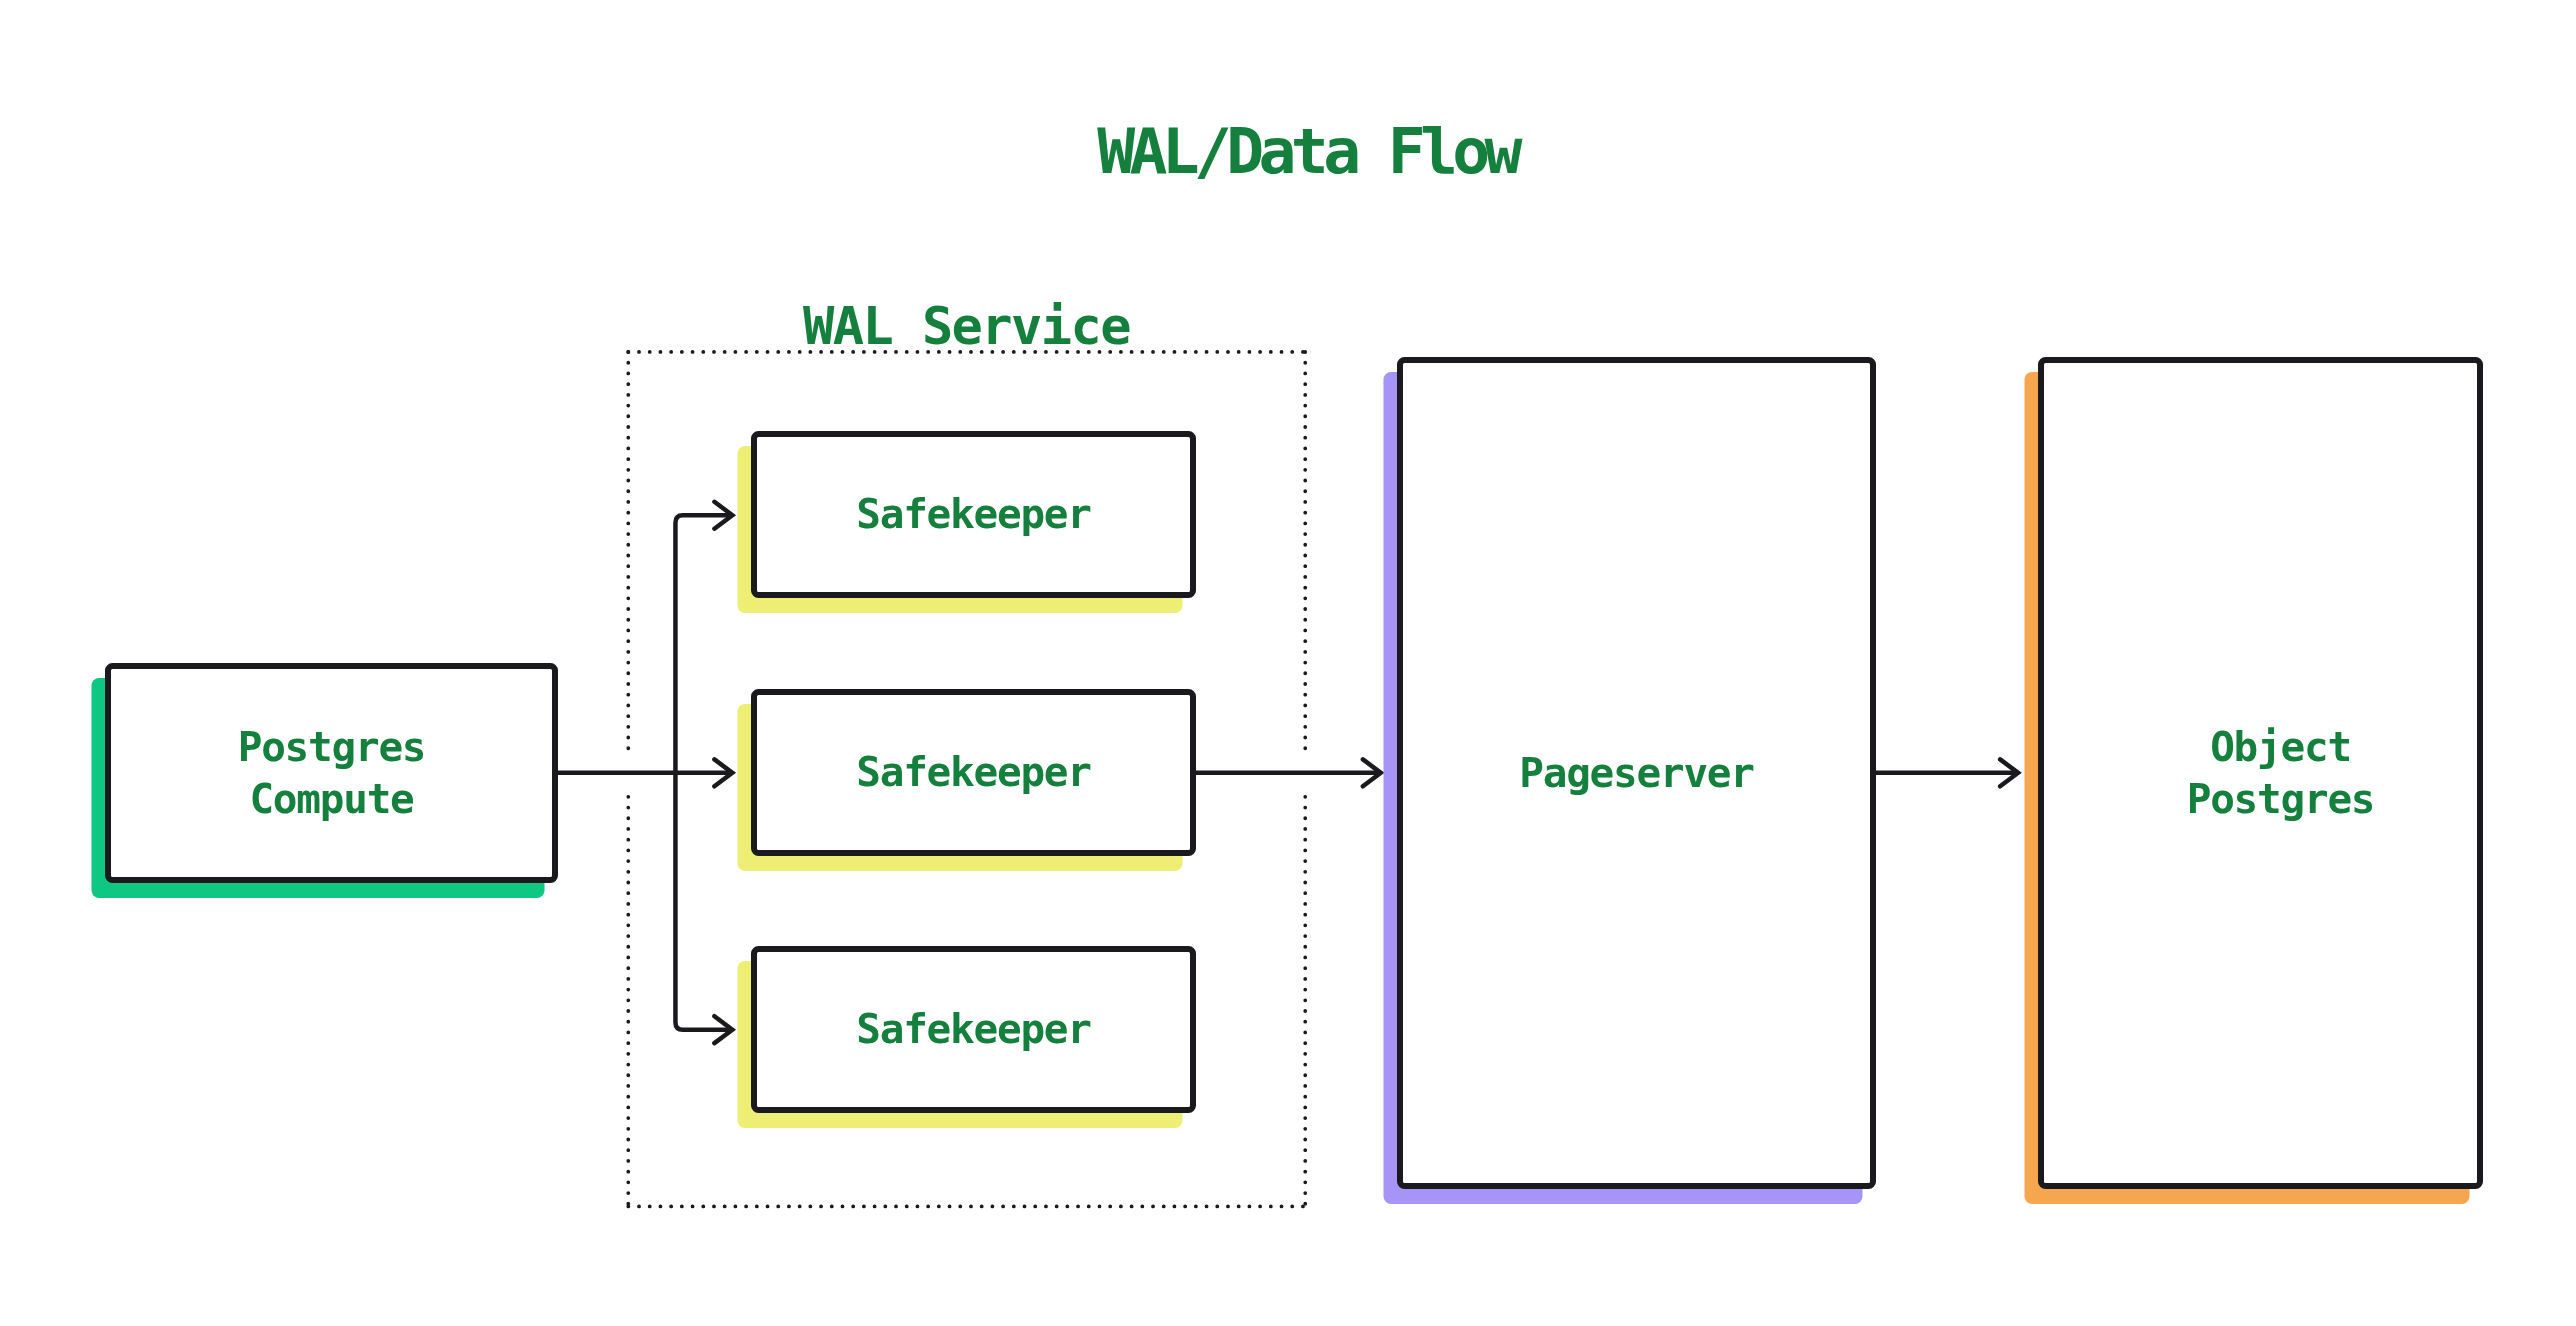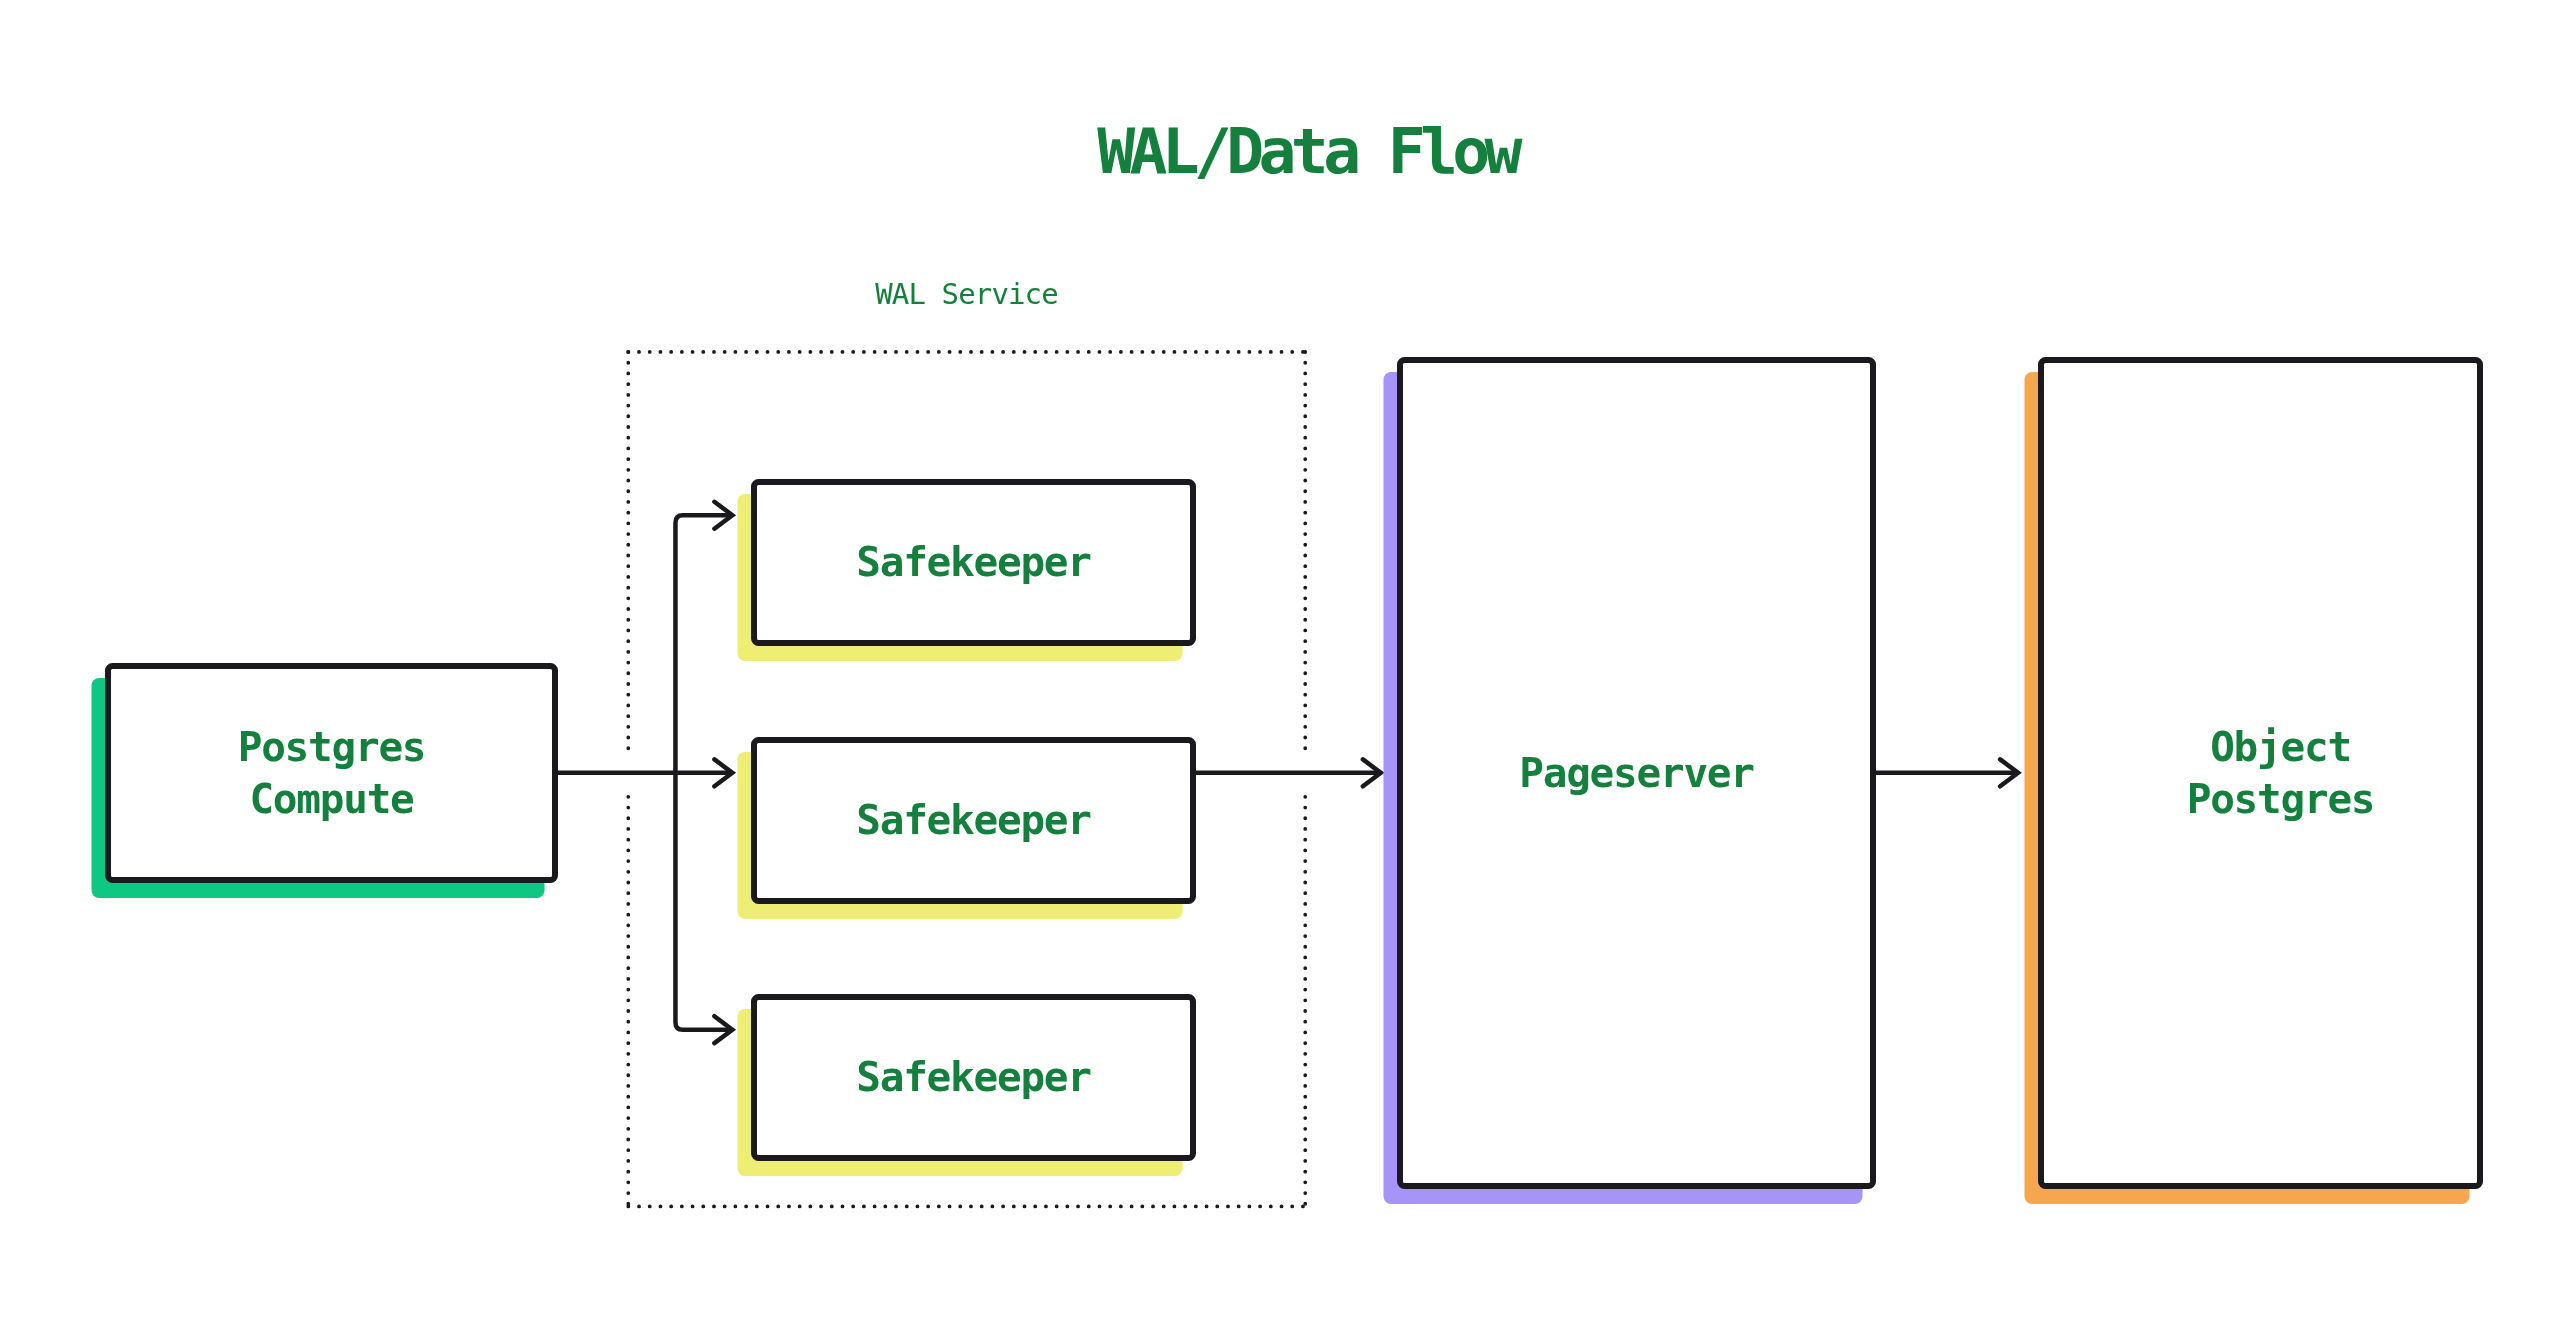--- a/index.html
+++ b/index.html
@@ -23,21 +23,21 @@
     border-radius:7.5px;
     display:flex;align-items:center;justify-content:center;
     text-align:center;
     font-weight:bold;
     font-size:41px;
     line-height:1.27;
     letter-spacing:-0.03em;
   }
   .node .line{display:block;}
   .shadow-green { box-shadow:-13.5px 15px 0 0 #0ec783; }
-  .shadow-yellow{ box-shadow:-13.5px 15px 0 0 #edee73;margin-top:48px; }
+  .shadow-yellow{ box-shadow:-13.5px 15px 0 0 #edee73; }
   .shadow-purple{ box-shadow:-13.5px 15px 0 0 #a695f6; }
   .shadow-orange{ box-shadow:-13.5px 15px 0 0 #f7a650;padding-left:40px; }
 
   .postgres   { left:105px;  top:663px;  width:453px; height:220px;justify-content:center; }
   .safekeeper { left:751px; width:445px; height:167px; }
   .sk1{ top:431px; }
   .sk2{ top:689px; }
   .sk3{ top:946px; }
   .pageserver { left:1397px; top:357px; width:479px; height:832px; }
   .objstorage { left:2038px; top:357px; width:445px; height:832px; }
@@ -47,24 +47,24 @@
     left:1307px; top:120px;
     transform:translateX(-50%);
     font-size:63px;
     font-weight:bold;
     letter-spacing:-0.09em;
     line-height:1;
     white-space:nowrap;
   }
   .wal-label{
     position:absolute;
-    left:628px; top:280px; width:677px;
+    left:628px; top:300px; width:677px;
     text-align:center;
-    font-size:29px;
-    font-weight:normal;
+    font-size:52px;
+    font-weight:bold;
     letter-spacing:-0.03em;
     line-height:1;
     white-space:nowrap;
   }
 </style>
 </head>
 <body>
 
 <div class="canvas">
 

